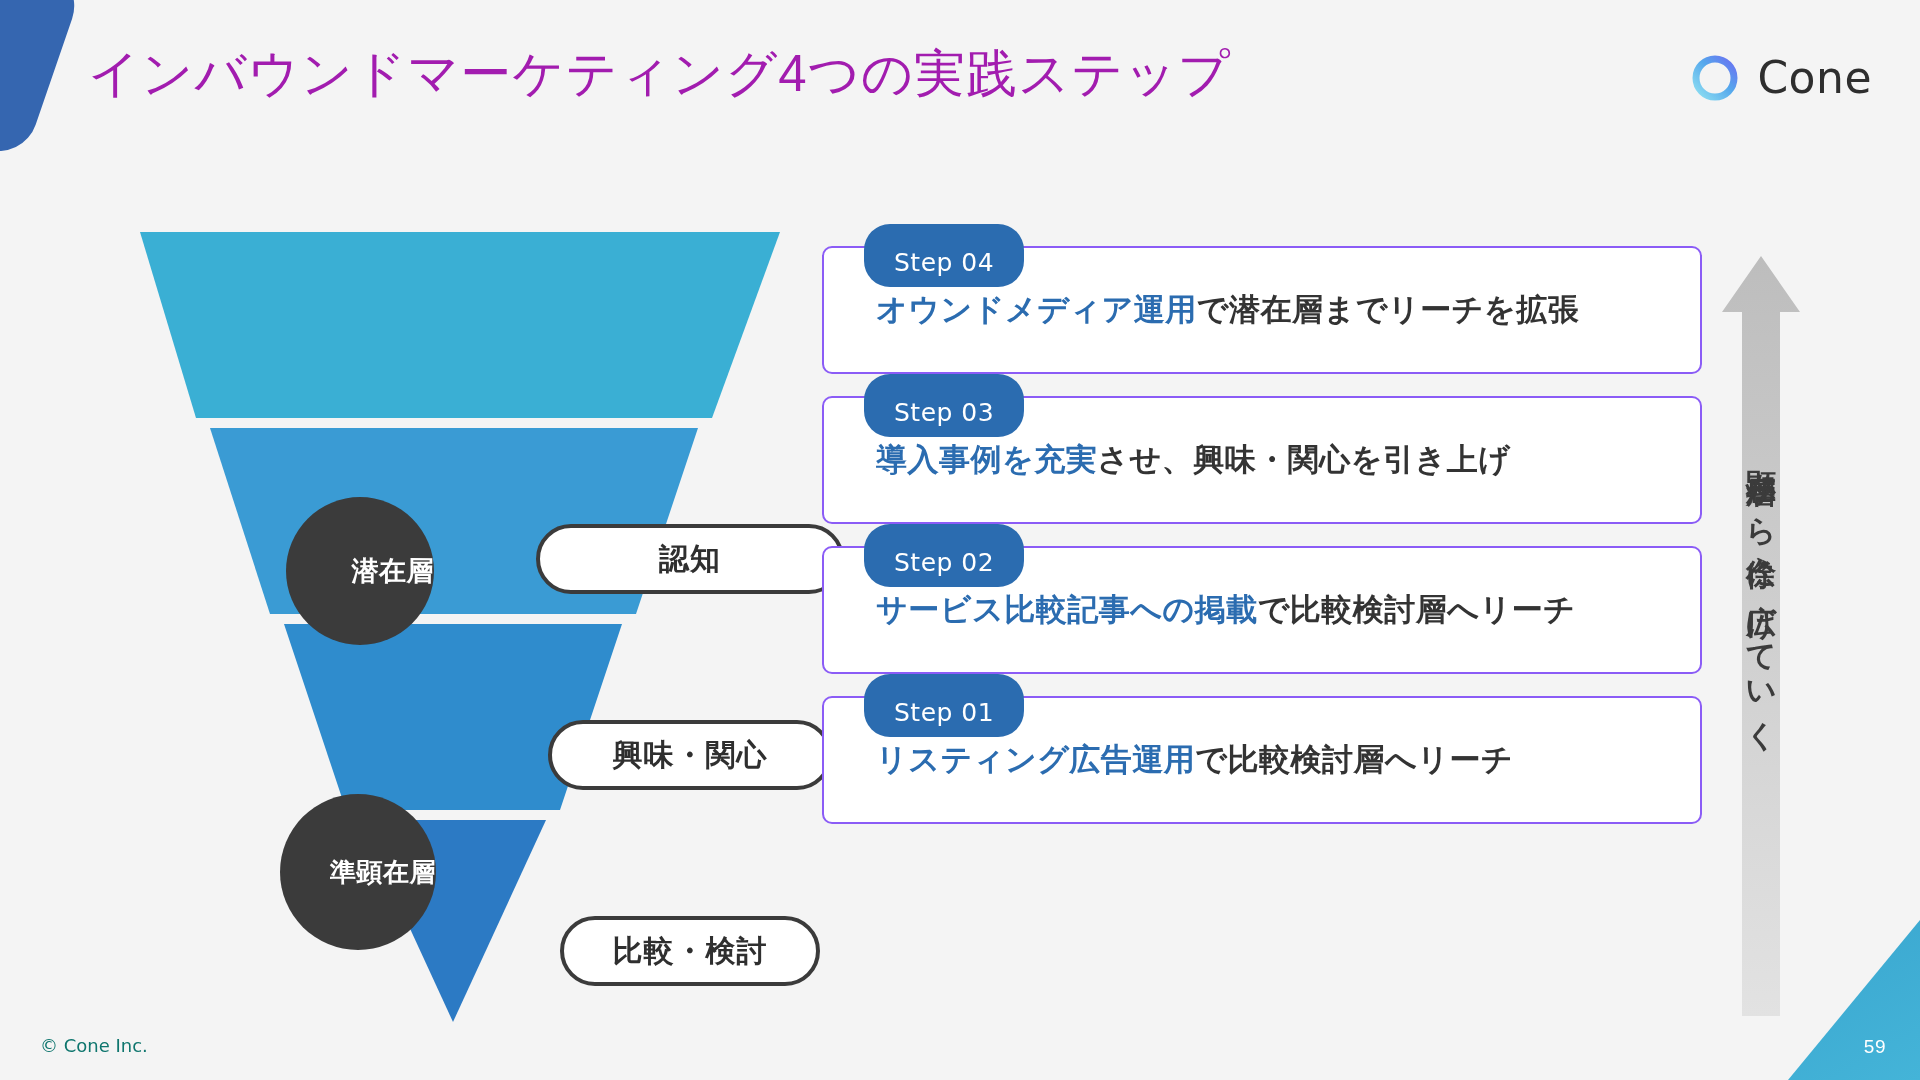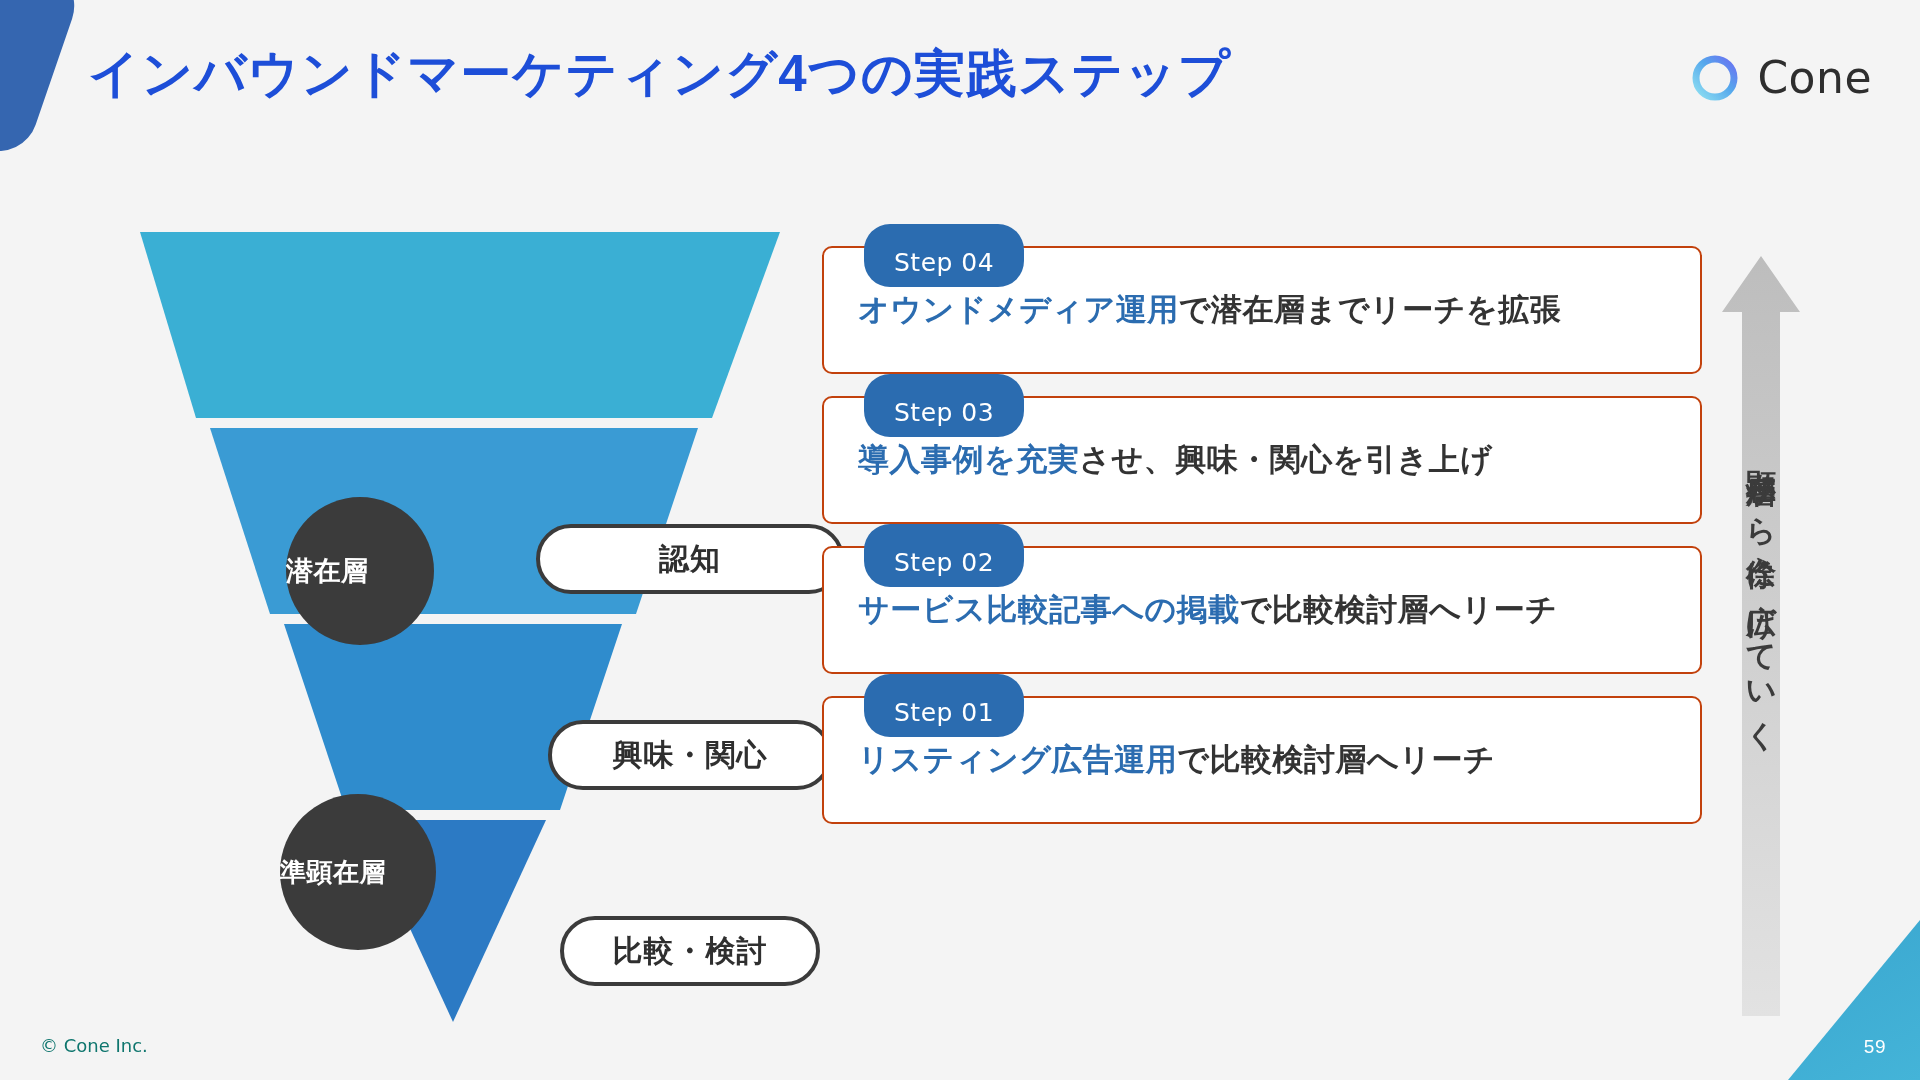--- a/index.html
+++ b/index.html
@@ -46,22 +46,22 @@
     letter-spacing: .5px;
     z-index: 4;
   }
 
   
   .slide-title {
     position: absolute;
     left: 88px;
     top: 40px;
     font-size: 51px;
-    font-weight: bold;
-    color: #1d4ed8;
+    font-weight: normal;
+    color: #a21caf;
     letter-spacing: 1px;
     white-space: nowrap;
   }
   .logo {
     position: absolute;
     right: 48px;
     top: 52px;
     display: flex;
     gap: 16px;
   }
@@ -82,21 +82,21 @@
     height: 790px;
   }
   .funnel svg { display: block; }
 
   .stage-circle {
     position: absolute;
     border-radius: 50%;
     background: #3b3b3b;
     display: flex;
     align-items: center;
-    justify-content: flex-start;
+    justify-content: flex-end;
     color: #ffffff;
     font-weight: bold;
     letter-spacing: .5px;
   }
   .sc-1 { left: 146px; top: 265px; width: 148px; height: 148px; font-size: 27px; }
   .sc-2 { left: 140px; top: 562px; width: 156px; height: 156px; font-size: 26px; }
 
   .stage-pill {
     position: absolute;
     background: #ffffff;
@@ -114,27 +114,27 @@
   .sp-2 { left: 408px; top: 488px; width: 276px; height: 62px; }
   .sp-3 { left: 420px; top: 684px; width: 252px; height: 62px; }
 
   
   .cards { position: absolute; left: 822px; top: 246px; width: 880px; }
   .card-wrap {
     position: relative;
     margin-bottom: 22px;
   }
   .card-box {
-    border: 2px solid #c2410c;
+    border: 2px solid #8b5cf6;
     border-radius: 10px;
     background: #ffffff;
     height: 128px;
     display: flex;
     align-items: center;
-    padding: 0 34px;
+    padding: 0 52px;
     box-sizing: border-box;
   }
   .step-badge {
     position: absolute;
     left: 42px;
     top: -22px;
     background: #2b6cb0;
     color: #ffffff;
     font-size: 25px;
     border-radius: 26px;

